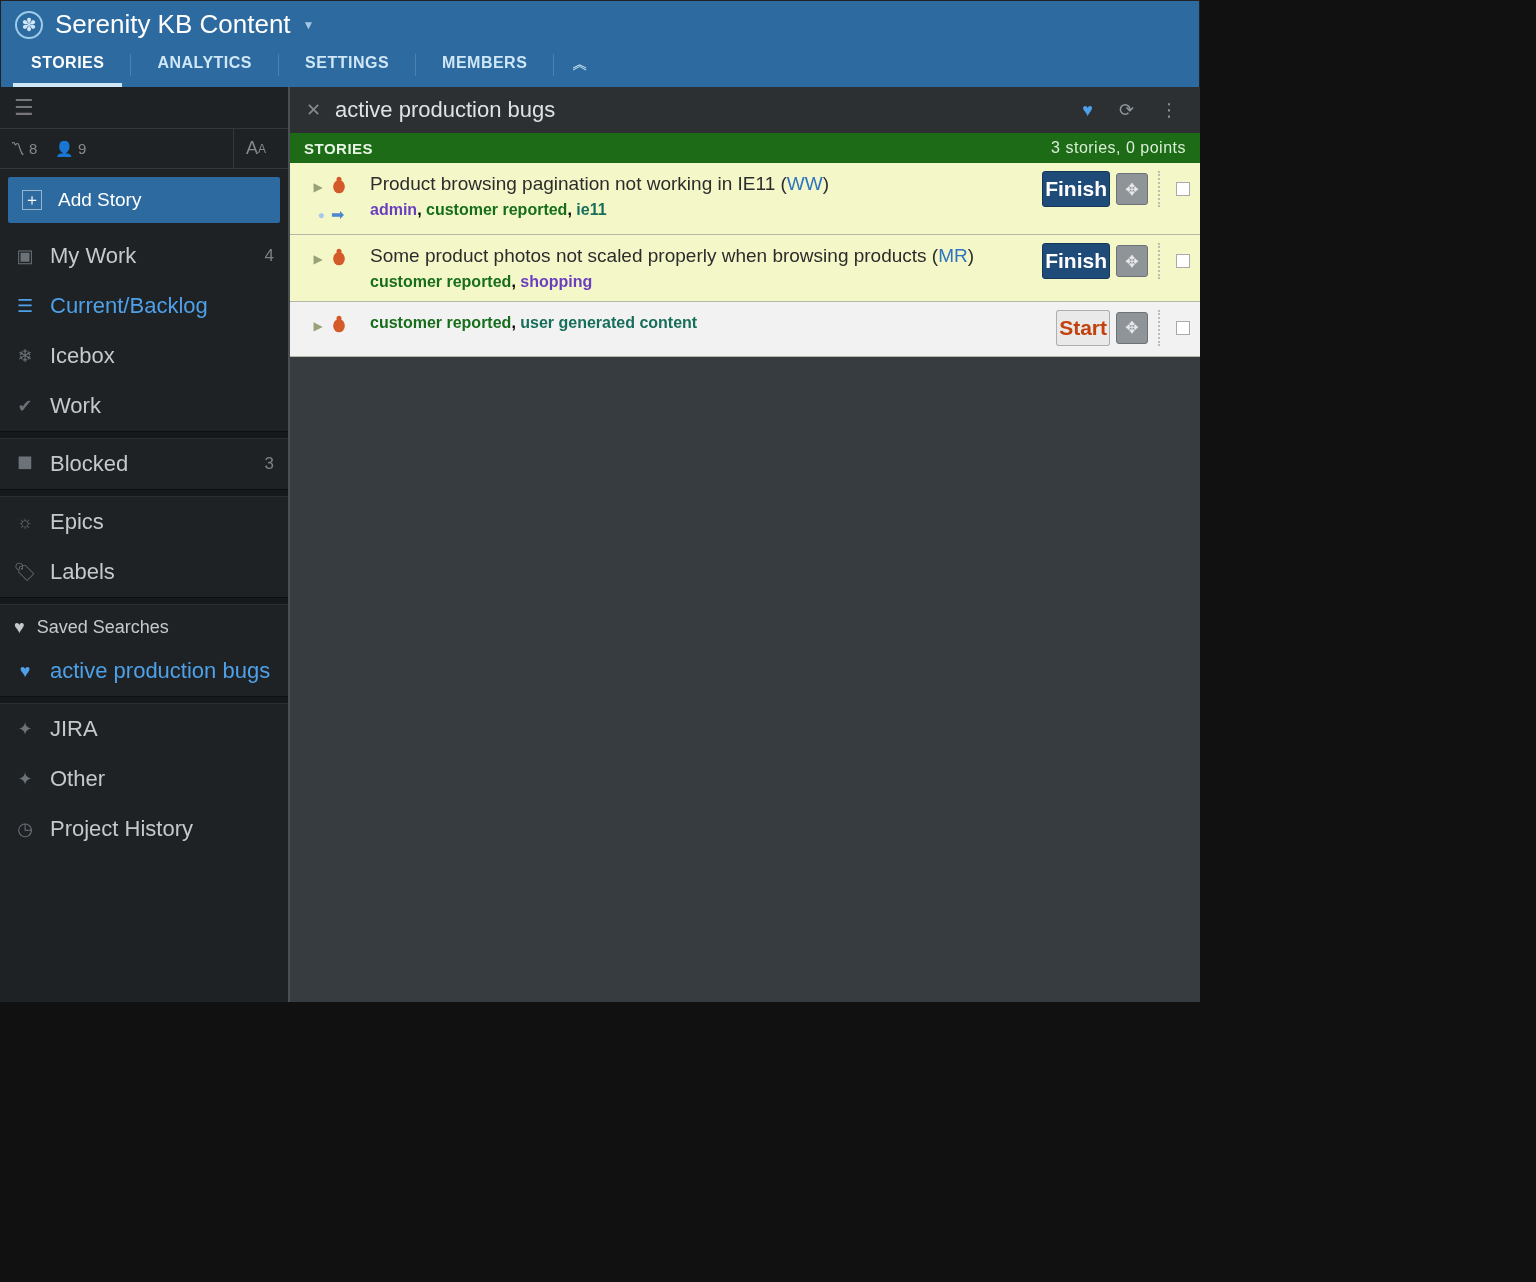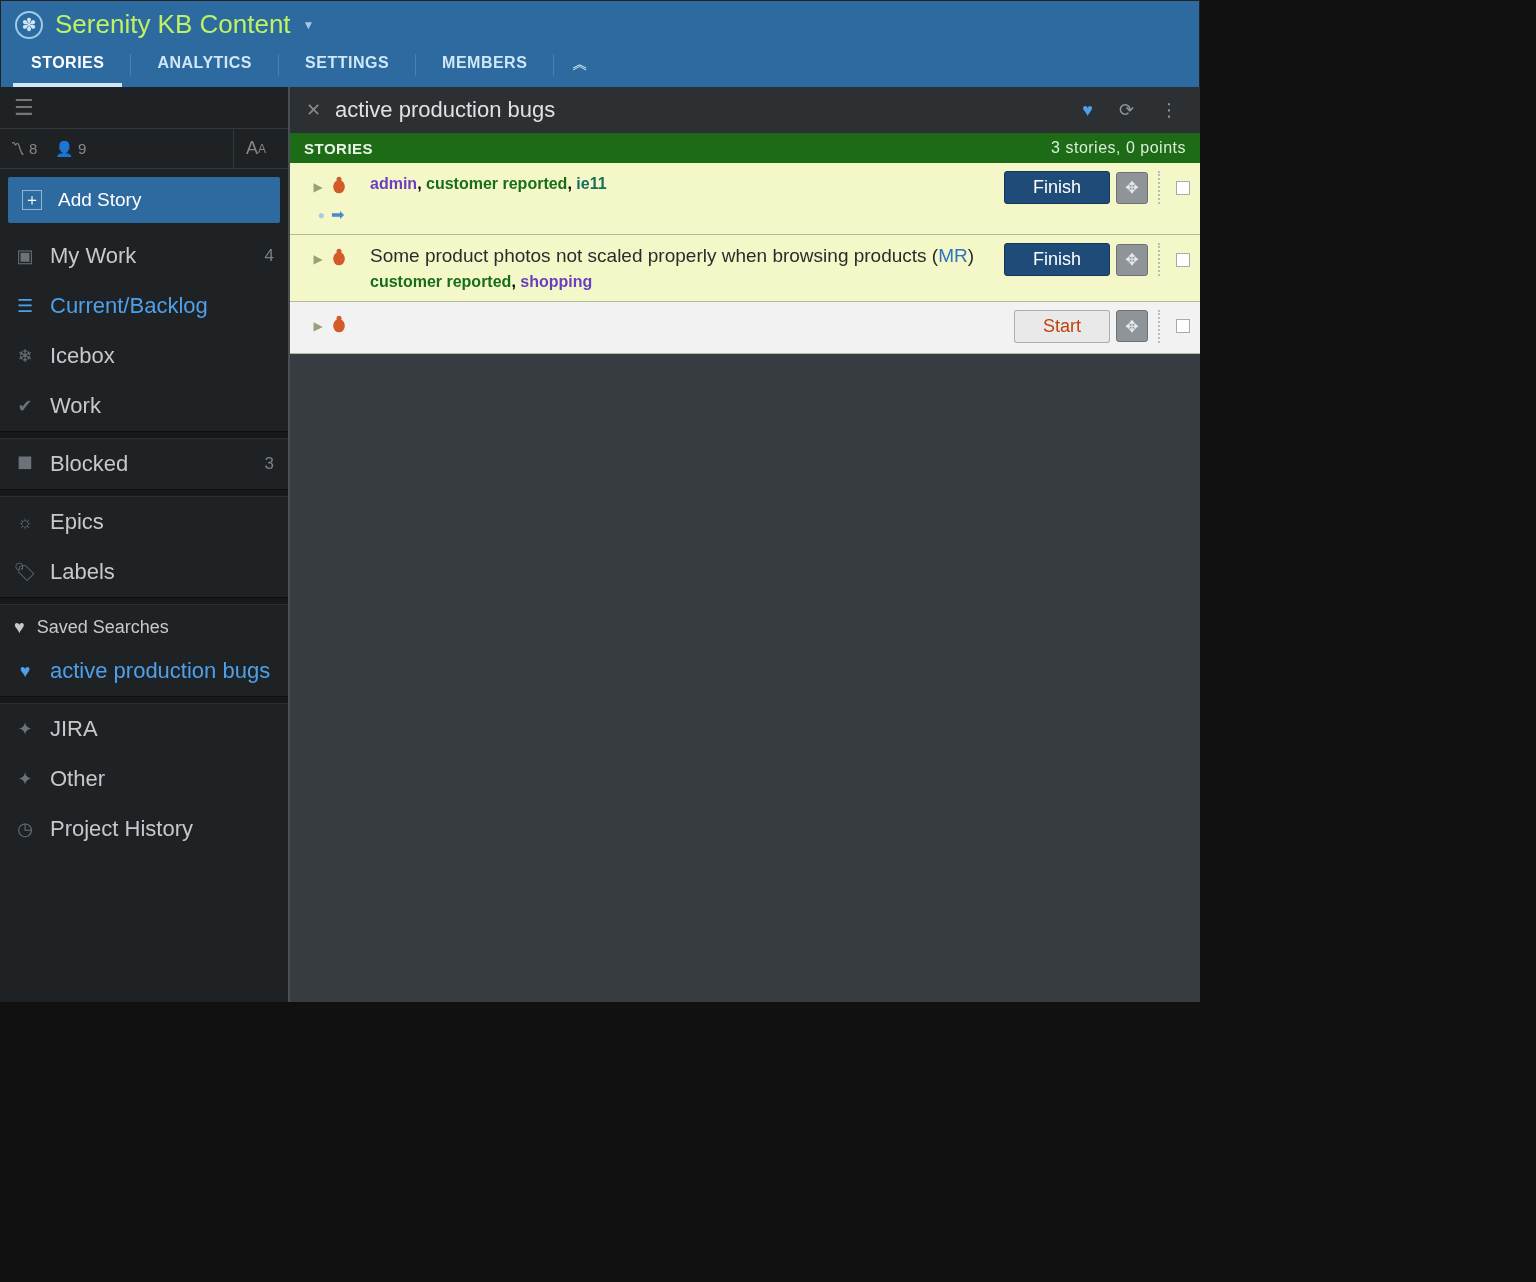--- a/index.html
+++ b/index.html
@@ -2,21 +2,21 @@
 <html><head>
 <meta charset="utf-8">
 <style>
   * { box-sizing: border-box; margin: 0; padding: 0; }
   html, body { width: 1200px; height: 1002px; font-family: -apple-system, "Helvetica Neue", Arial, sans-serif; background:#111; }
   .app { display:flex; flex-direction:column; width:100%; height:100%; }
   
   .header { background:#2d6a9f; color:#fff; border:1px solid #222; border-bottom:none; }
   .header-top { display:flex; align-items:center; padding:8px 14px 2px 14px; gap:12px; }
   .logo-circle { width:28px; height:28px; border:2px solid #9dcbe8; border-radius:50%; display:flex; align-items:center; justify-content:center; color:#cfe7f7; font-size:18px; }
-  .project-title { font-size:26px; font-weight:400; color:#bef264; }
+  .project-title { font-size:26px; font-weight:400; color:#ffffff; }
   .dropdown-caret { color:#a4c8e2; font-size:12px; }
   .tabs { display:flex; gap:0; padding:0 4px; }
   .tab { padding:12px 26px 14px 26px; color:#cfe7f7; font-size:16px; font-weight:700; letter-spacing:0.5px; cursor:pointer; position:relative; }
   .tab.active { color:#fff; }
   .tab.active::after { content:""; position:absolute; left:8px; right:8px; bottom:0; height:4px; background:#cfe7f7; }
   .tab-sep { width:1px; height:22px; background:rgba(255,255,255,0.15); align-self:center; }
   .tab-more { color:#cfe7f7; padding:12px 18px; font-size:16px; }
   
   .body { display:flex; flex:1; min-height:0; }
   
@@ -55,21 +55,21 @@
   .bug-icon { width:20px; height:20px; }
   .bug-svg { fill:#d45a2a; }
   .story-body { flex:1; min-width:0; }
   .story-title { font-size:19px; color:#2c2c2c; line-height:1.35; }
   .story-title .initials { color:#2e74c0; }
   .story-labels { margin-top:4px; font-size:16px; font-weight:700; }
   .lbl-purple { color:#6a3fbf; }
   .lbl-green { color:#176e1a; }
   .lbl-teal { color:#176e5a; }
   .story-actions { display:flex; align-items:center; gap:6px; }
-  .btn { border-radius:3px; padding:5px 28px; font-size:18px; font-weight:400; cursor:pointer; border:1px solid rgba(0,0,0,0.25); }
+  .btn { border-radius:3px; padding:5px 2px; font-size:21px; font-weight:700; cursor:pointer; border:1px solid rgba(0,0,0,0.25); }
   .btn-finish { background:#1f4b78; color:#fff; border-color:#15385a; }
   .btn-start { background:#e9e9e9; color:#c2410c; }
   .move-btn { width:32px; height:32px; background:#8f9498; border-radius:3px; display:flex; align-items:center; justify-content:center; color:#e7e9eb; border:1px solid #6d7276; cursor:pointer; }
   .checkbox { width:14px; height:14px; border:1px solid #aaa; background:#fff; margin-left:6px; cursor:pointer; }
   .sep-dots { width:2px; align-self:stretch; border-left:2px dotted #bbb; margin:0 4px; }
   .sb-row.nav-item { padding:12px 14px; }
   .sb-row.nav-item .label { font-size:22px; }
   .sb-group-header { padding:12px 14px 8px 14px; display:flex; align-items:center; gap:12px; color:#c6c9cc; font-size:18px; }
   .sb-group-header .icon { color:#c6c9cc; }
 </style>
@@ -208,20 +208,21 @@
                     <ellipse class="bug-svg" cx="12" cy="14" rx="7" ry="8"></ellipse>
                     <circle class="bug-svg" cx="12" cy="5" r="3"></circle>
                   </svg></span>
               </div>
               <div class="gutter-row">
                 <span style="color: rgb(169, 201, 234); font-size: 12px;">●</span>
                 <span style="color: rgb(77, 135, 207); font-size: 16px;">➡</span>
               </div>
             </div>
             <div class="story-body">
+              <div class="story-title"><span>Product browsing pagination not working in IE11 (</span><span class="initials">WW</span><span>)</span></div>
               <div class="story-labels"><span class="lbl-purple">admin</span><span>, </span><span class="lbl-green">customer reported</span><span>, </span><span class="lbl-teal">ie11</span></div>
             </div>
             <div class="story-actions">
               <div class="btn btn-finish">Finish</div>
               <div class="move-btn">✥</div>
               <div class="sep-dots"></div>
               <div class="checkbox"></div>
             </div>
           </div>
           <div class="story started">
@@ -249,20 +250,21 @@
             <div class="gutter">
               <div class="gutter-row">
                 <span class="expand-caret">▶</span>
                 <span><svg class="bug-icon" viewBox="0 0 24 24">
                     <ellipse class="bug-svg" cx="12" cy="14" rx="7" ry="8"></ellipse>
                     <circle class="bug-svg" cx="12" cy="5" r="3"></circle>
                   </svg></span>
               </div>
             </div>
             <div class="story-body">
+              <div class="story-labels"><span class="lbl-green">customer reported</span><span>, </span><span class="lbl-teal">user generated content</span></div>
             </div>
             <div class="story-actions">
               <div class="btn btn-start">Start</div>
               <div class="move-btn">✥</div>
               <div class="sep-dots"></div>
               <div class="checkbox"></div>
             </div>
           </div>
         </div>
     </div>

